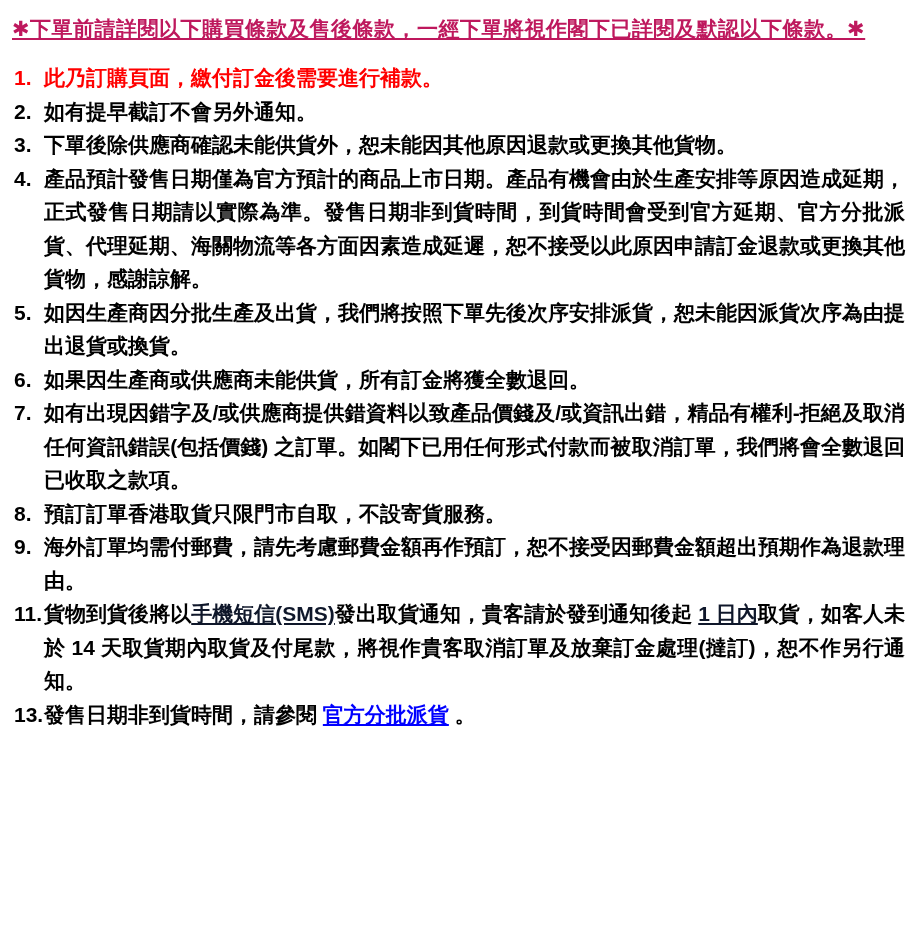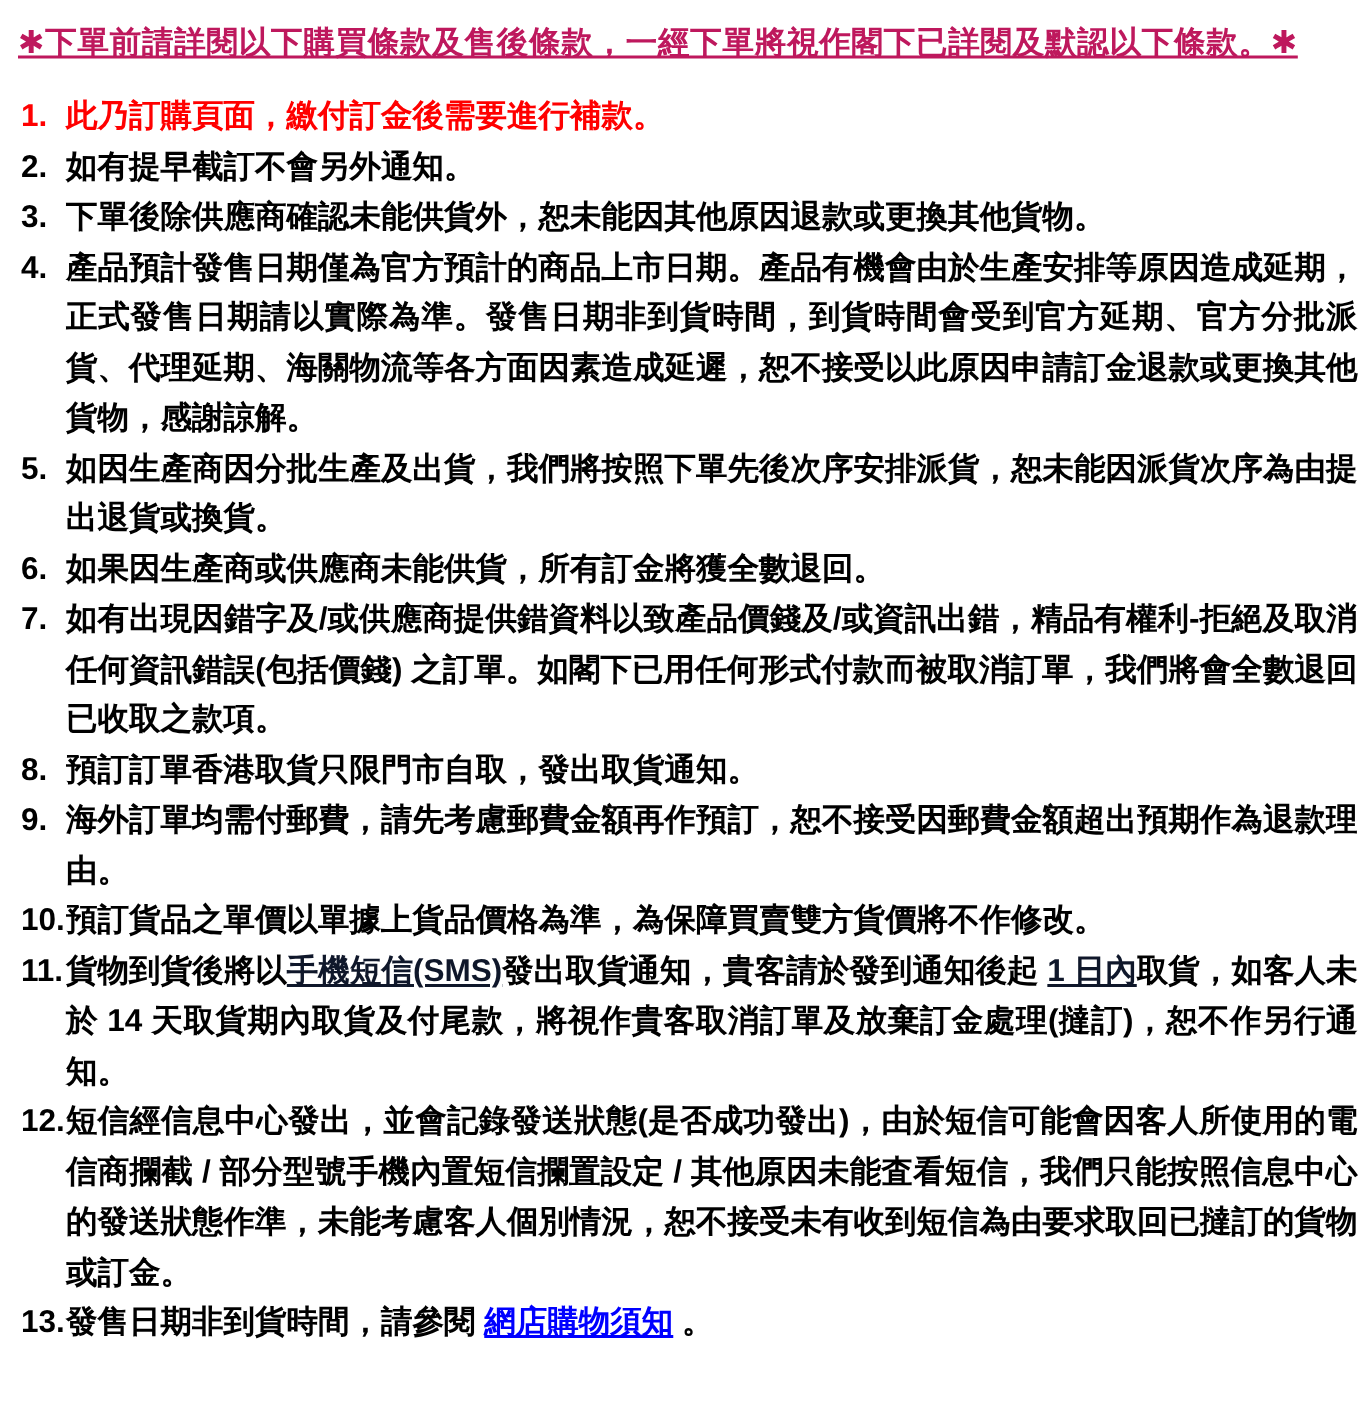--- a/index.html
+++ b/index.html
@@ -105,42 +105,34 @@
       <span class="term-text">如果因生產商或供應商未能供貨，所有訂金將獲全數退回。</span>
     </div>
 
     <div class="term">
       <span class="term-num">7.</span>
       <span class="term-text">如有出現因錯字及/或供應商提供錯資料以致產品價錢及/或資訊出錯，精品有權利-拒絕及取消任何資訊錯誤(包括價錢) 之訂單。如閣下已用任何形式付款而被取消訂單，我們將會全數退回已收取之款項。</span>
     </div>
 
     <div class="term">
       <span class="term-num">8.</span>
-      <span class="term-text">預訂訂單香港取貨只限門市自取，發出取貨通知。</span>
+      <span class="term-text">預訂訂單香港取貨只限門市自取，不設寄貨服務。</span>
     </div>
 
     <div class="term">
       <span class="term-num">9.</span>
       <span class="term-text">海外訂單均需付郵費，請先考慮郵費金額再作預訂，恕不接受因郵費金額超出預期作為退款理由。</span>
     </div>
 
-    <div class="term">
-      <span class="term-num">10.</span>
-      <span class="term-text">預訂貨品之單價以單據上貨品價格為準，為保障買賣雙方貨價將不作修改。</span>
-    </div>
 
     <div class="term">
       <span class="term-num">11.</span>
       <span class="term-text"><span>貨物到貨後將以</span><span class="red-underline">手機短信(SMS)</span><span>發出取貨通知，貴客請於發到通知後起 </span><span class="red-underline">1 日內</span><span>取貨，如客人未於 14 天取貨期內取貨及付尾款，將視作貴客取消訂單及放棄訂金處理(撻訂)，恕不作另行通知。</span></span>
     </div>
 
-    <div class="term">
-      <span class="term-num">12.</span>
-      <span class="term-text">短信經信息中心發出，並會記錄發送狀態(是否成功發出)，由於短信可能會因客人所使用的電信商攔截 / 部分型號手機內置短信攔置設定 / 其他原因未能査看短信，我們只能按照信息中心的發送狀態作準，未能考慮客人個別情況，恕不接受未有收到短信為由要求取回已撻訂的貨物或訂金。</span>
-    </div>
 
     <div class="term">
       <span class="term-num">13.</span>
-      <span class="term-text"><span>發售日期非到貨時間，請參閱 </span><a class="link">網店購物須知</a><span> 。</span></span>
+      <span class="term-text"><span>發售日期非到貨時間，請參閱 </span><a class="link">官方分批派貨</a><span> 。</span></span>
     </div>
 
   </div>
 </div>
 
 </body></html>

